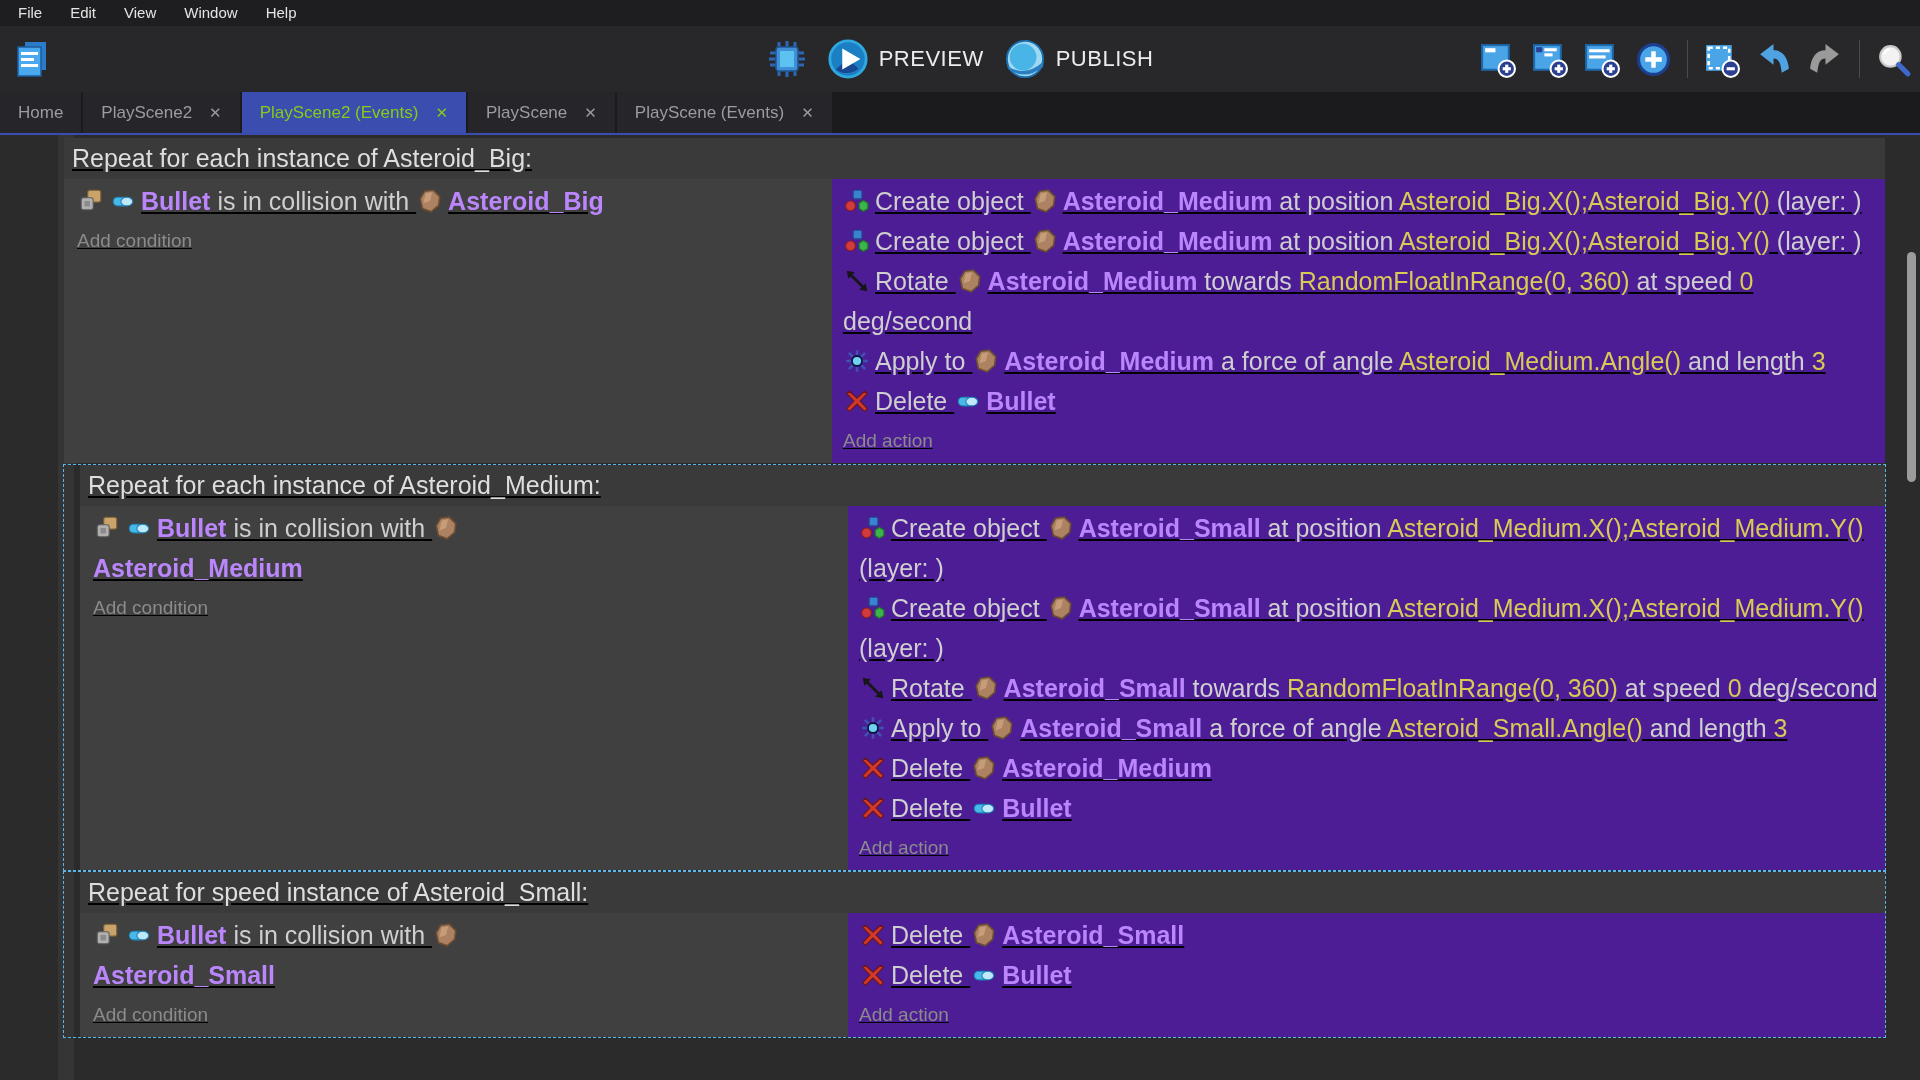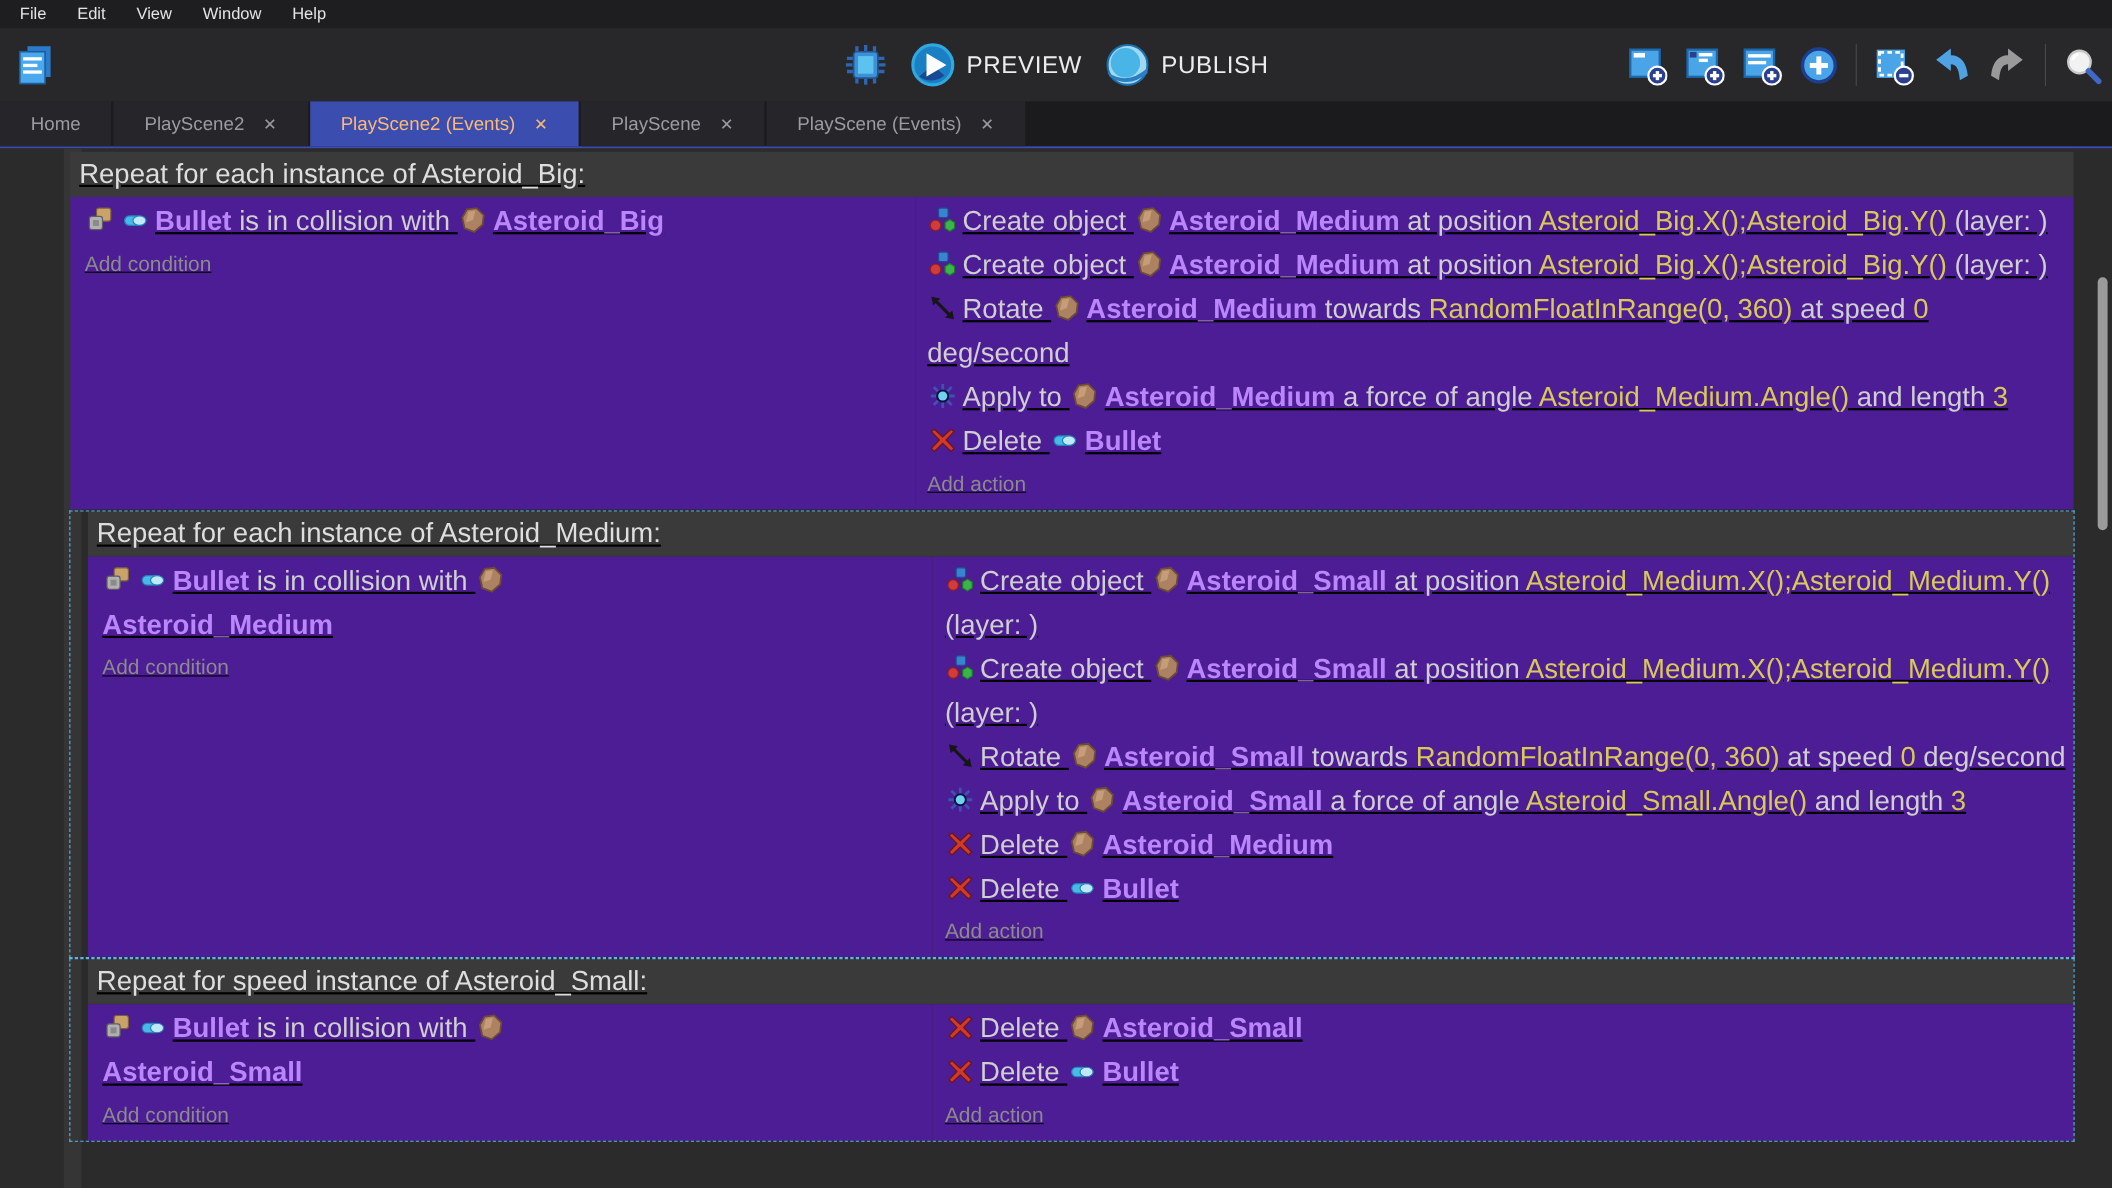--- a/index.html
+++ b/index.html
@@ -19,32 +19,32 @@
   .tb-center { margin:0 auto; display:flex; align-items:center; gap:20px; }
   .tb-btn { display:flex; align-items:center; gap:10px; color:#ececec; font-size:22px; letter-spacing:0.5px; cursor:default; }
   .tb-icon { display:inline-block; }
   .tb-icon svg { display:block; }
   .tb-right { position:absolute; right:8px; top:14px; display:flex; align-items:center; gap:15px; }
   .tb-sep { width:1px; height:38px; background:#4a4a4e; }
   .ticon { width:37px; height:37px; }
   .ticon svg { width:100%; height:100%; display:block; }
   
   .tabbar { height:43px; background:#1b1b1e; display:flex; align-items:stretch; border-bottom:2px solid #3a4cae; }
-  .tab { display:flex; align-items:center; padding:0 28px; font-size:17px; color:#9b9ba2; background:#26262a; margin-right:2px; white-space:nowrap; cursor:default; }
-  .tab.active { background:#3c4db0; color:#fdba74; }
+  .tab { display:flex; align-items:center; padding:0 18px; font-size:17px; color:#9b9ba2; background:#26262a; margin-right:2px; white-space:nowrap; cursor:default; }
+  .tab.active { background:#3c4db0; color:#84cc16; }
   .tab .close { margin-left:17px; font-size:15px; }
   
   .events { position:relative; height:945px; background:#2b2b2b; }
   .gutter { position:absolute; left:58px; top:0; width:16px; height:100%; background:#353535; }
   .sheet { position:absolute; left:64px; top:3px; width:1821px;text-decoration:underline; }
   .event { margin-bottom:2px; }
   .event.selected { outline:1px dashed #58b7e8;padding-left:16px; }
   .ev-header { height:41px; line-height:41px; background:#3a3a3a; color:#dedede; font-size:25px; padding-left:8px; white-space:nowrap; }
   .ev-body { display:flex; align-items:stretch; }
-  .ev-cond { width:768px; background:#4c1d95; padding:2px 0; }
+  .ev-cond { width:768px; background:#404040; padding:2px 0; }
   .ev-act { flex:1; background:#4c1d95; padding:2px 0; }
   .line { height:40px; line-height:40px; white-space:nowrap; font-size:25px; color:#cfcfcf; padding-left:13px; }
   .ev-act .line { padding-left:11px; }
   .obj { color:#bb86fc; font-weight:bold; }
   .expr { color:#d9ca55; }
   .add-link { height:40px; line-height:40px; font-size:19px; color:#8b8b8b; padding-left:13px; }
   .ev-act .add-link { padding-left:11px; }
   .ev-icon { display:inline-block; width:26px; height:26px; vertical-align:-4px; margin:0 5px 0 1px; }
   .ev-icon svg { width:100%; height:100%; display:block; }
   

